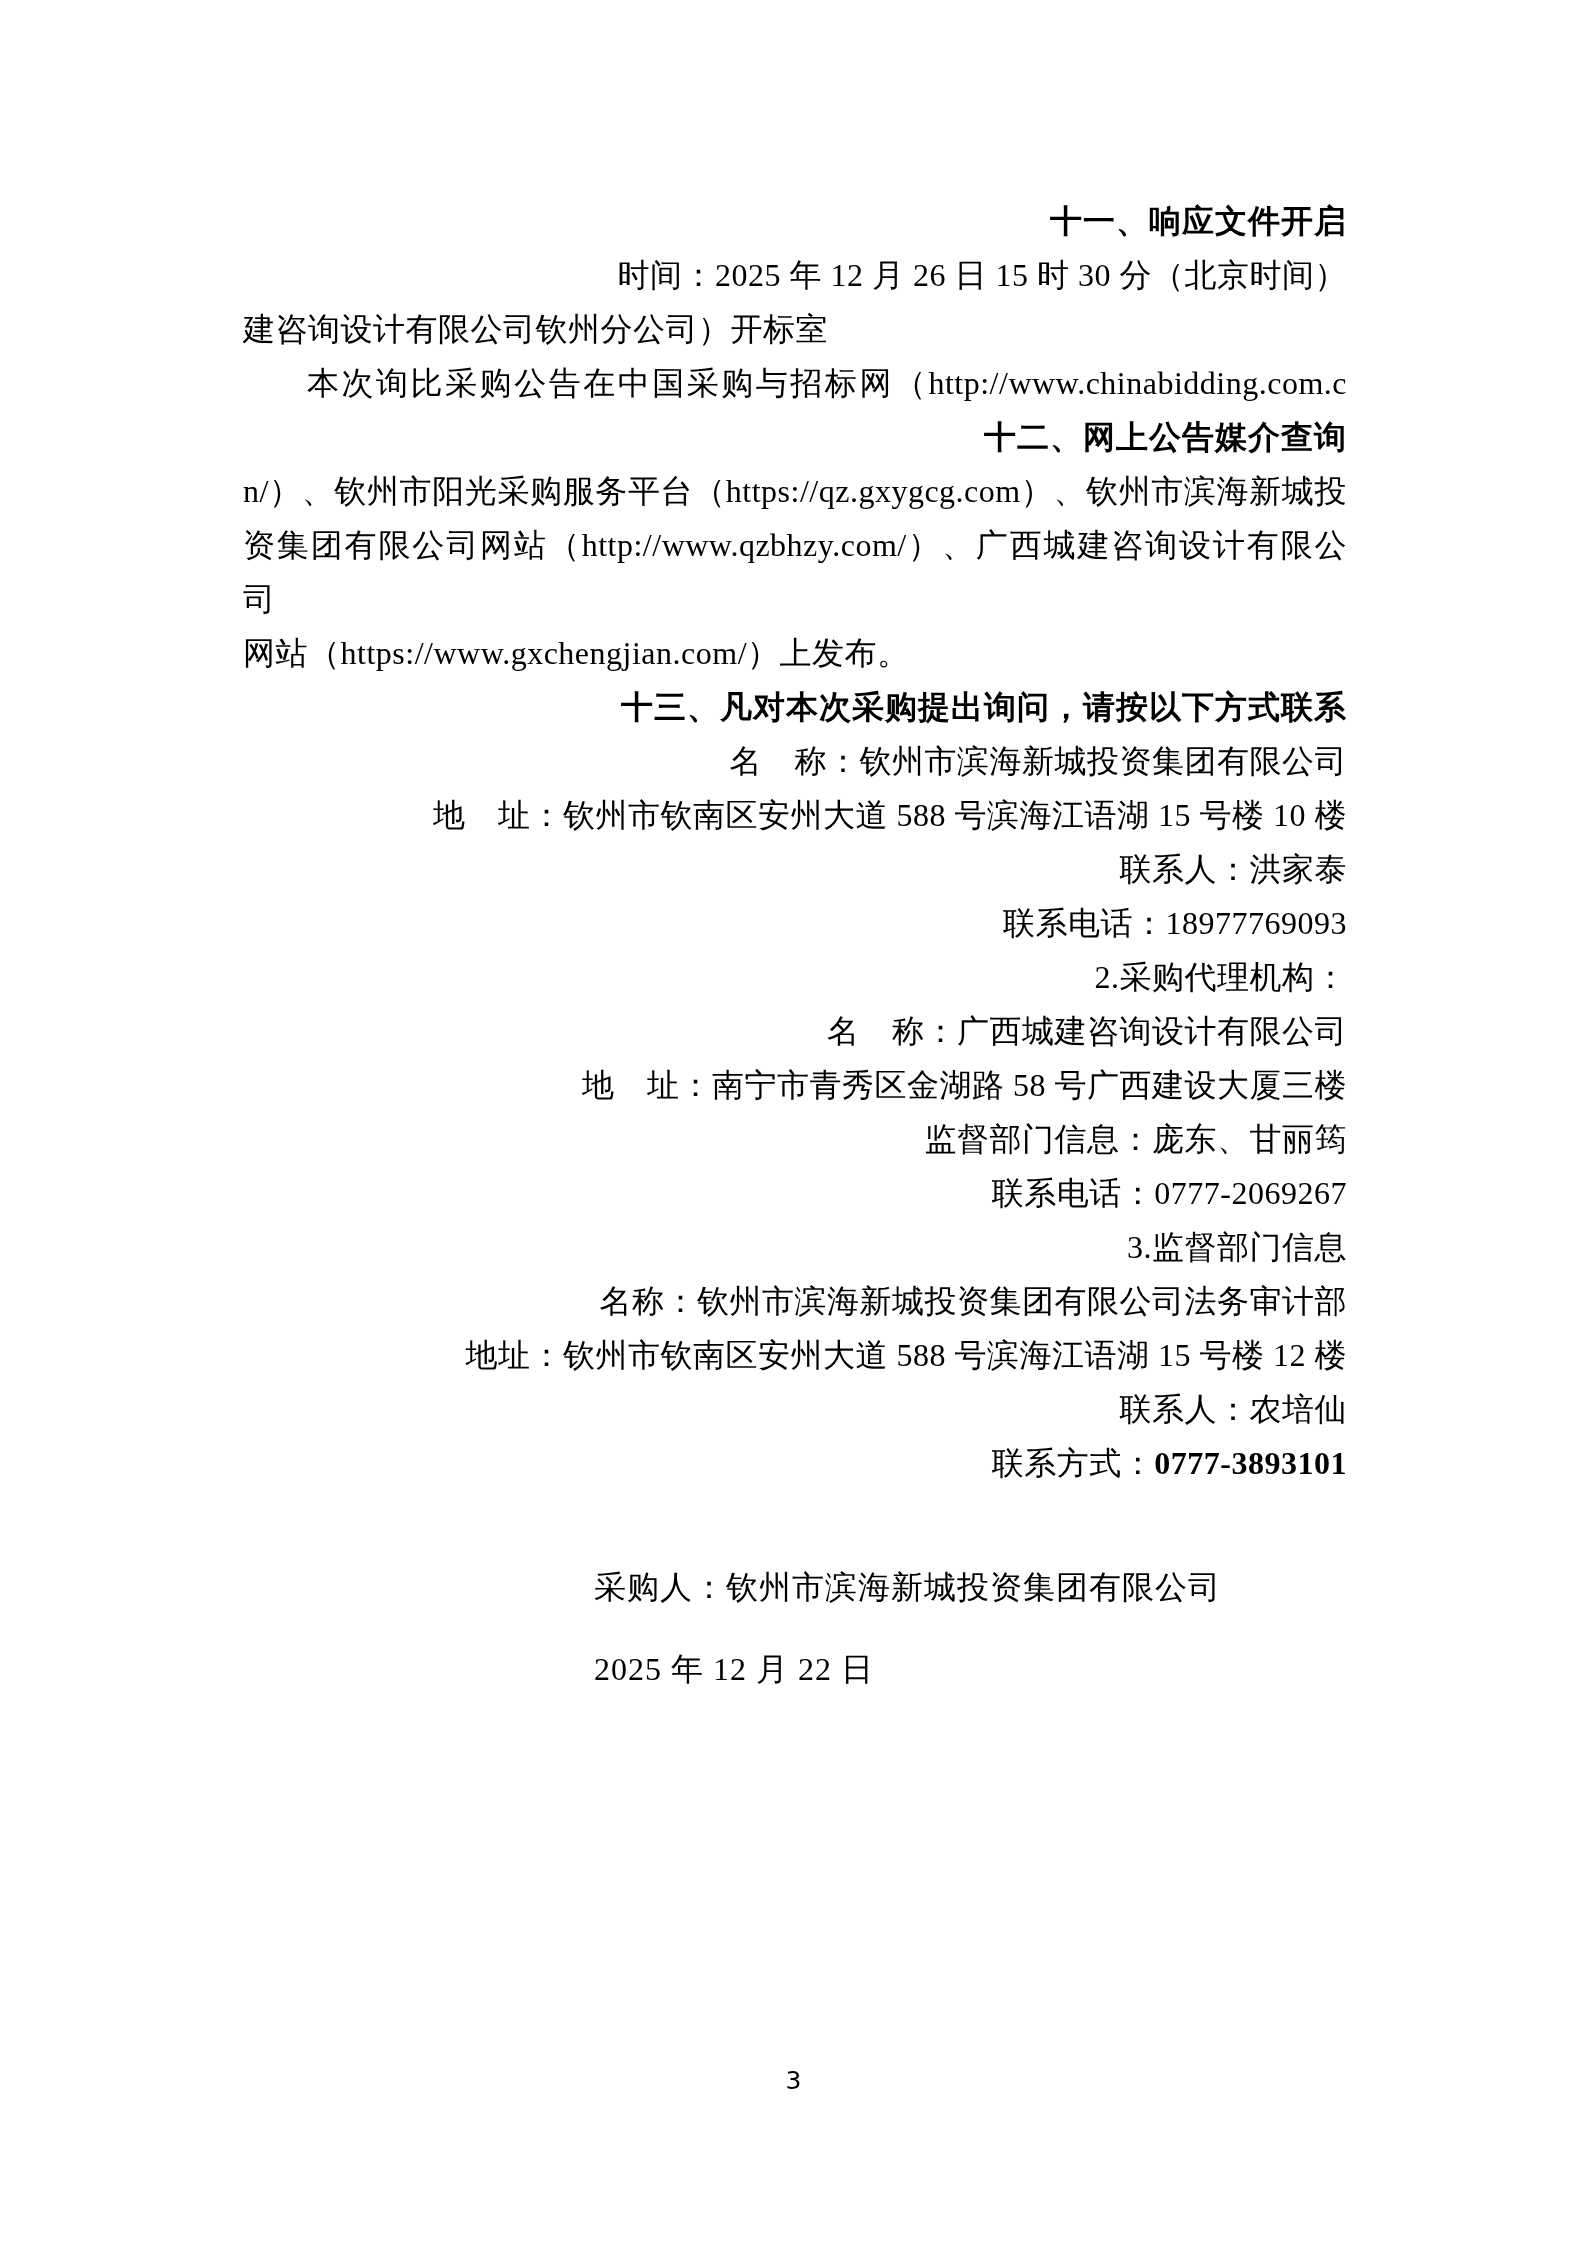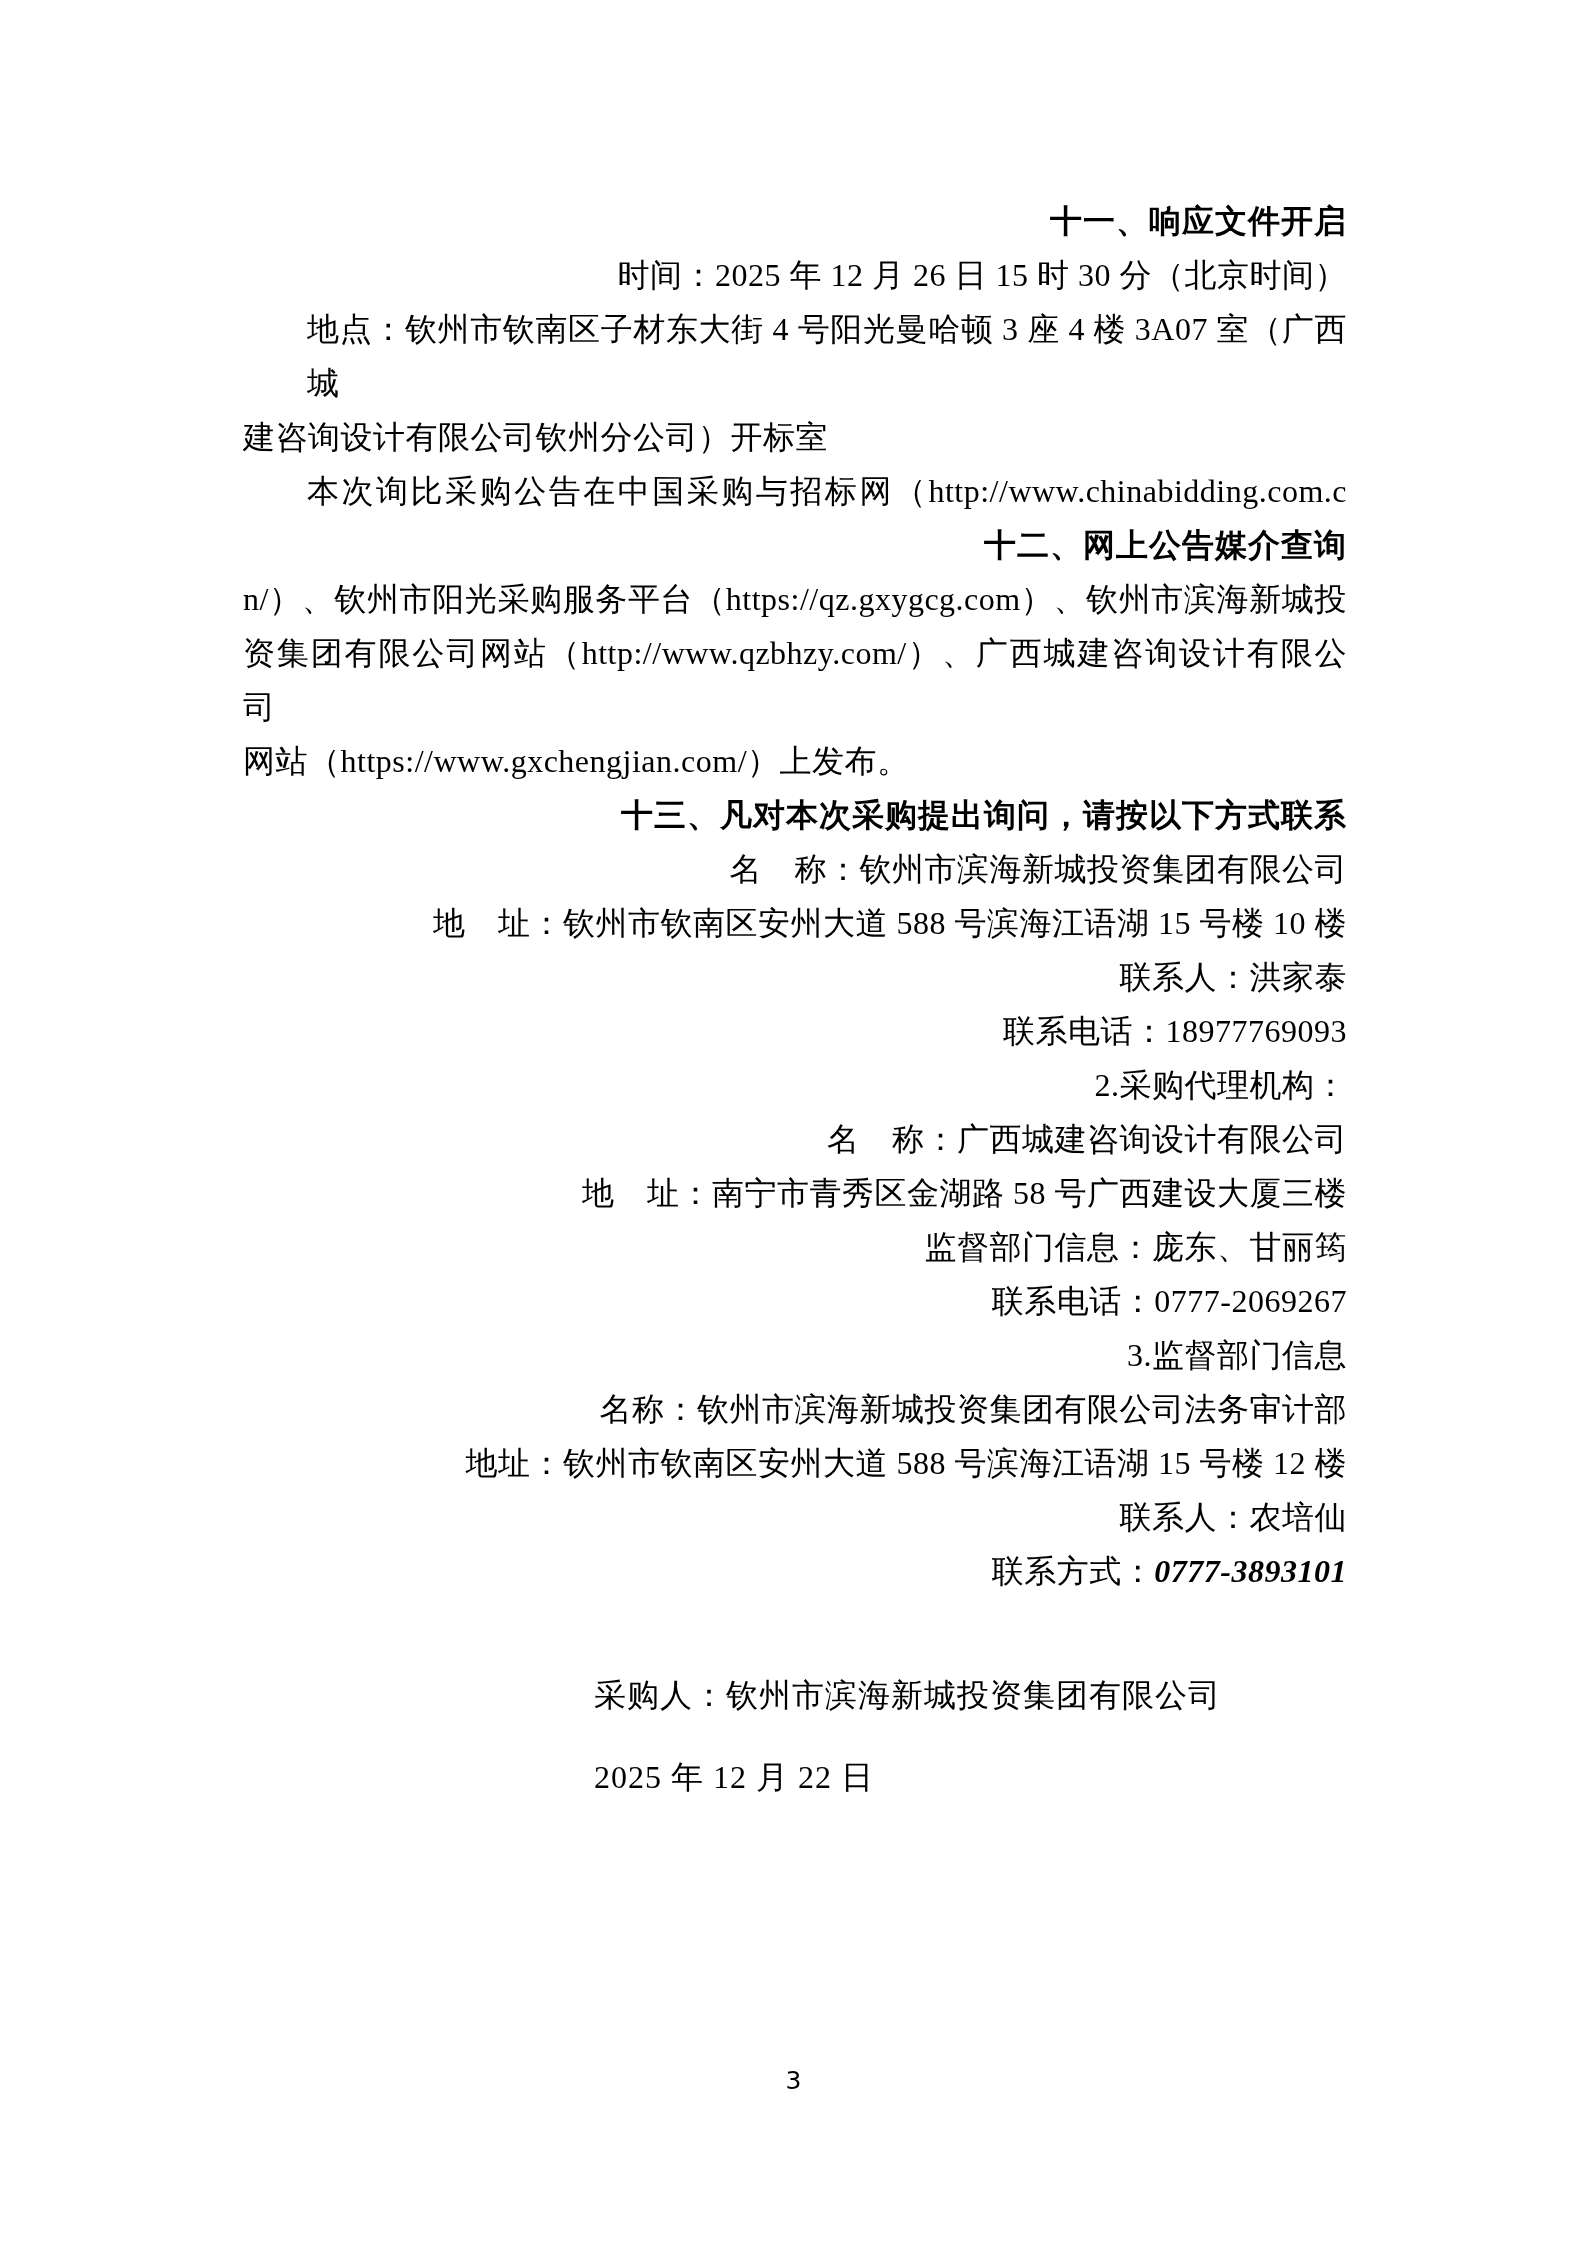--- a/index.html
+++ b/index.html
@@ -31,21 +31,21 @@
     white-space: nowrap;
     letter-spacing: 0.5px;
   }
   .indent { padding-left: 64px; text-align: right; }
   .fill { text-align: justify; text-align-last: justify; white-space: normal; }
   .heading {
     font-family: "DejaVu Sans", "Liberation Sans", sans-serif;
     font-weight: bold;
     letter-spacing: 1px;
   }
-  .bold-num { font-weight: bold; font-style: italic; }
+  .bold-num { font-weight: bold; }
   .signature {
     margin-top: 56px;
     margin-left: 351px;
     width: 600px;
   }
   .signature .line {
     line-height: 82px;
     letter-spacing: 1px;
   }
   .signature .date-line { }
@@ -61,21 +61,20 @@
   }
 </style>
 </head>
 <body>
 
 <div class="page">
   <div class="content">
 
     <div class="line indent heading">十一、响应文件开启</div>
     <div class="line indent">时间：2025 年 12 月 26 日 15 时 30 分（北京时间）</div>
-    <div class="line indent fill">地点：钦州市钦南区子材东大街 4 号阳光曼哈顿 3 座 4 楼 3A07 室（广西城</div>
     <div class="line">建咨询设计有限公司钦州分公司）开标室</div>
 
     <div class="line indent fill">本次询比采购公告在中国采购与招标网（http://www.chinabidding.com.c</div>
     <div class="line indent heading">十二、网上公告媒介查询</div>
     <div class="line fill">n/）、钦州市阳光采购服务平台（https://qz.gxygcg.com）、钦州市滨海新城投</div>
     <div class="line fill">资集团有限公司网站（http://www.qzbhzy.com/）、广西城建咨询设计有限公司</div>
     <div class="line">网站（https://www.gxchengjian.com/）上发布。</div>
 
     <div class="line indent heading">十三、凡对本次采购提出询问，请按以下方式联系</div>
 

